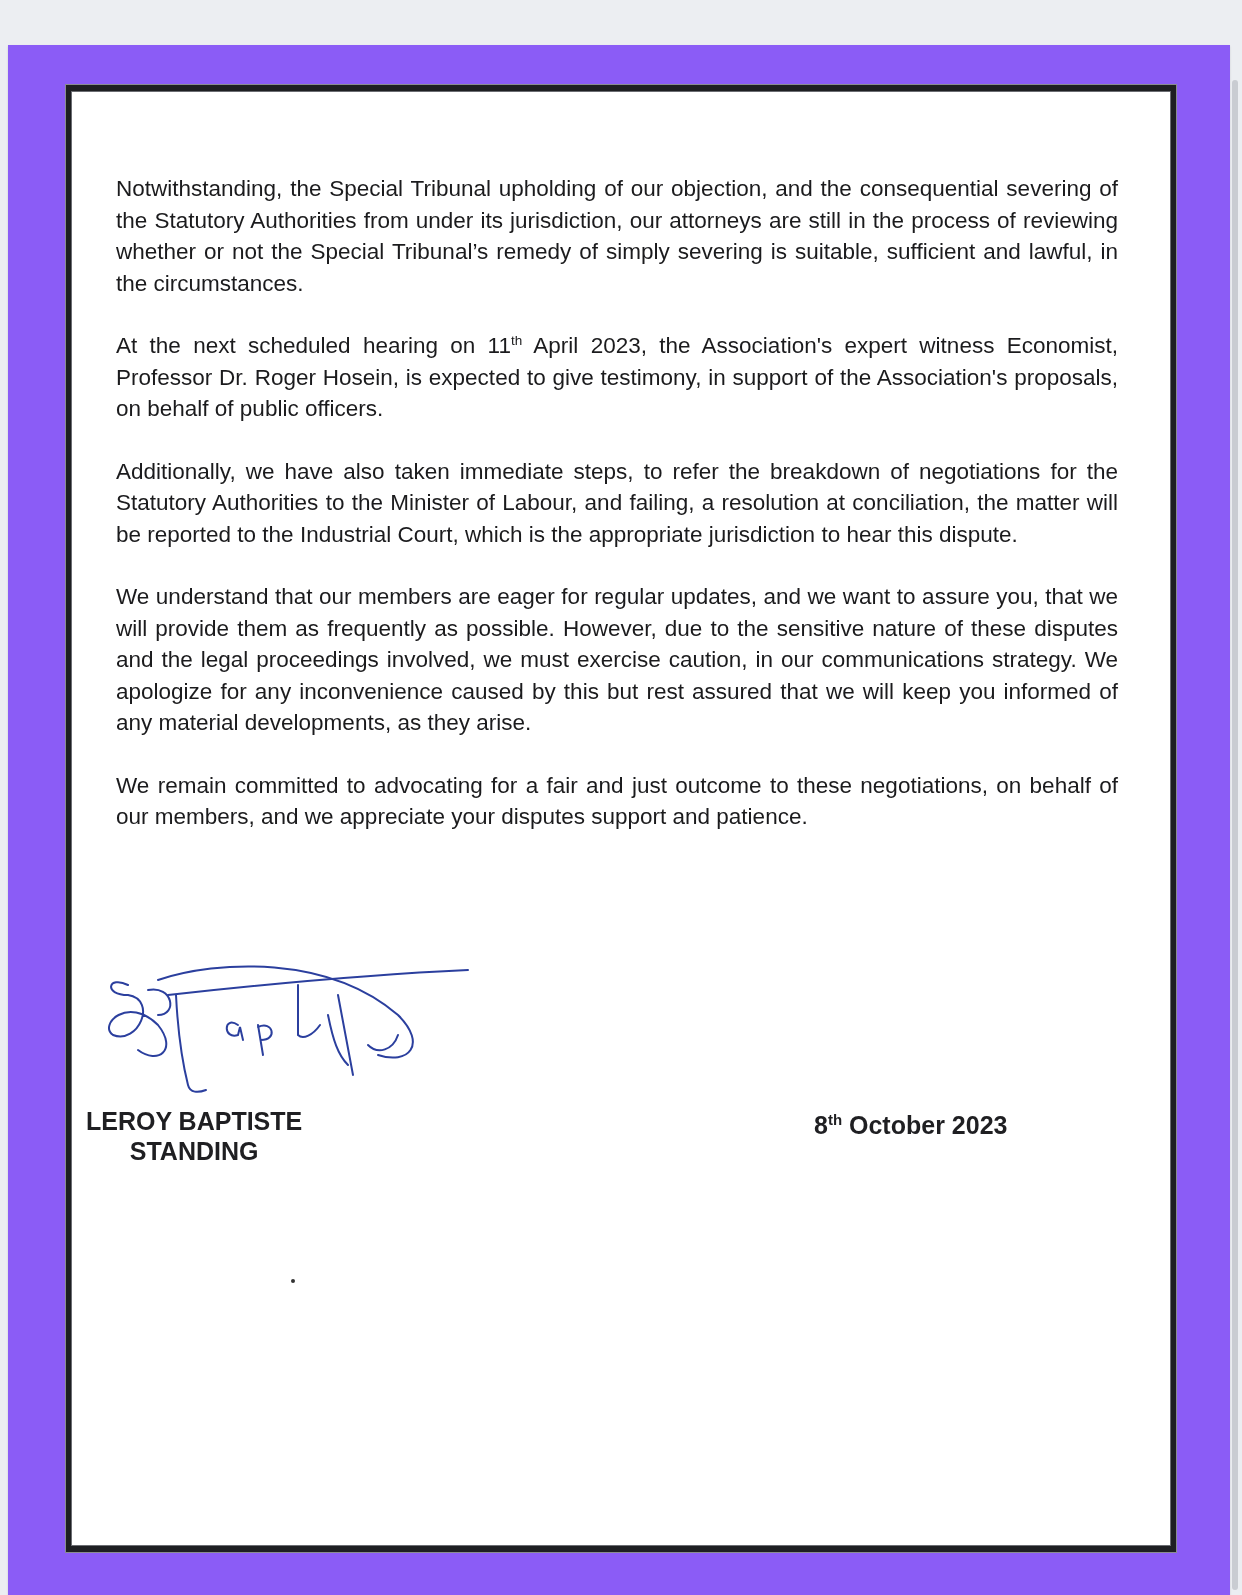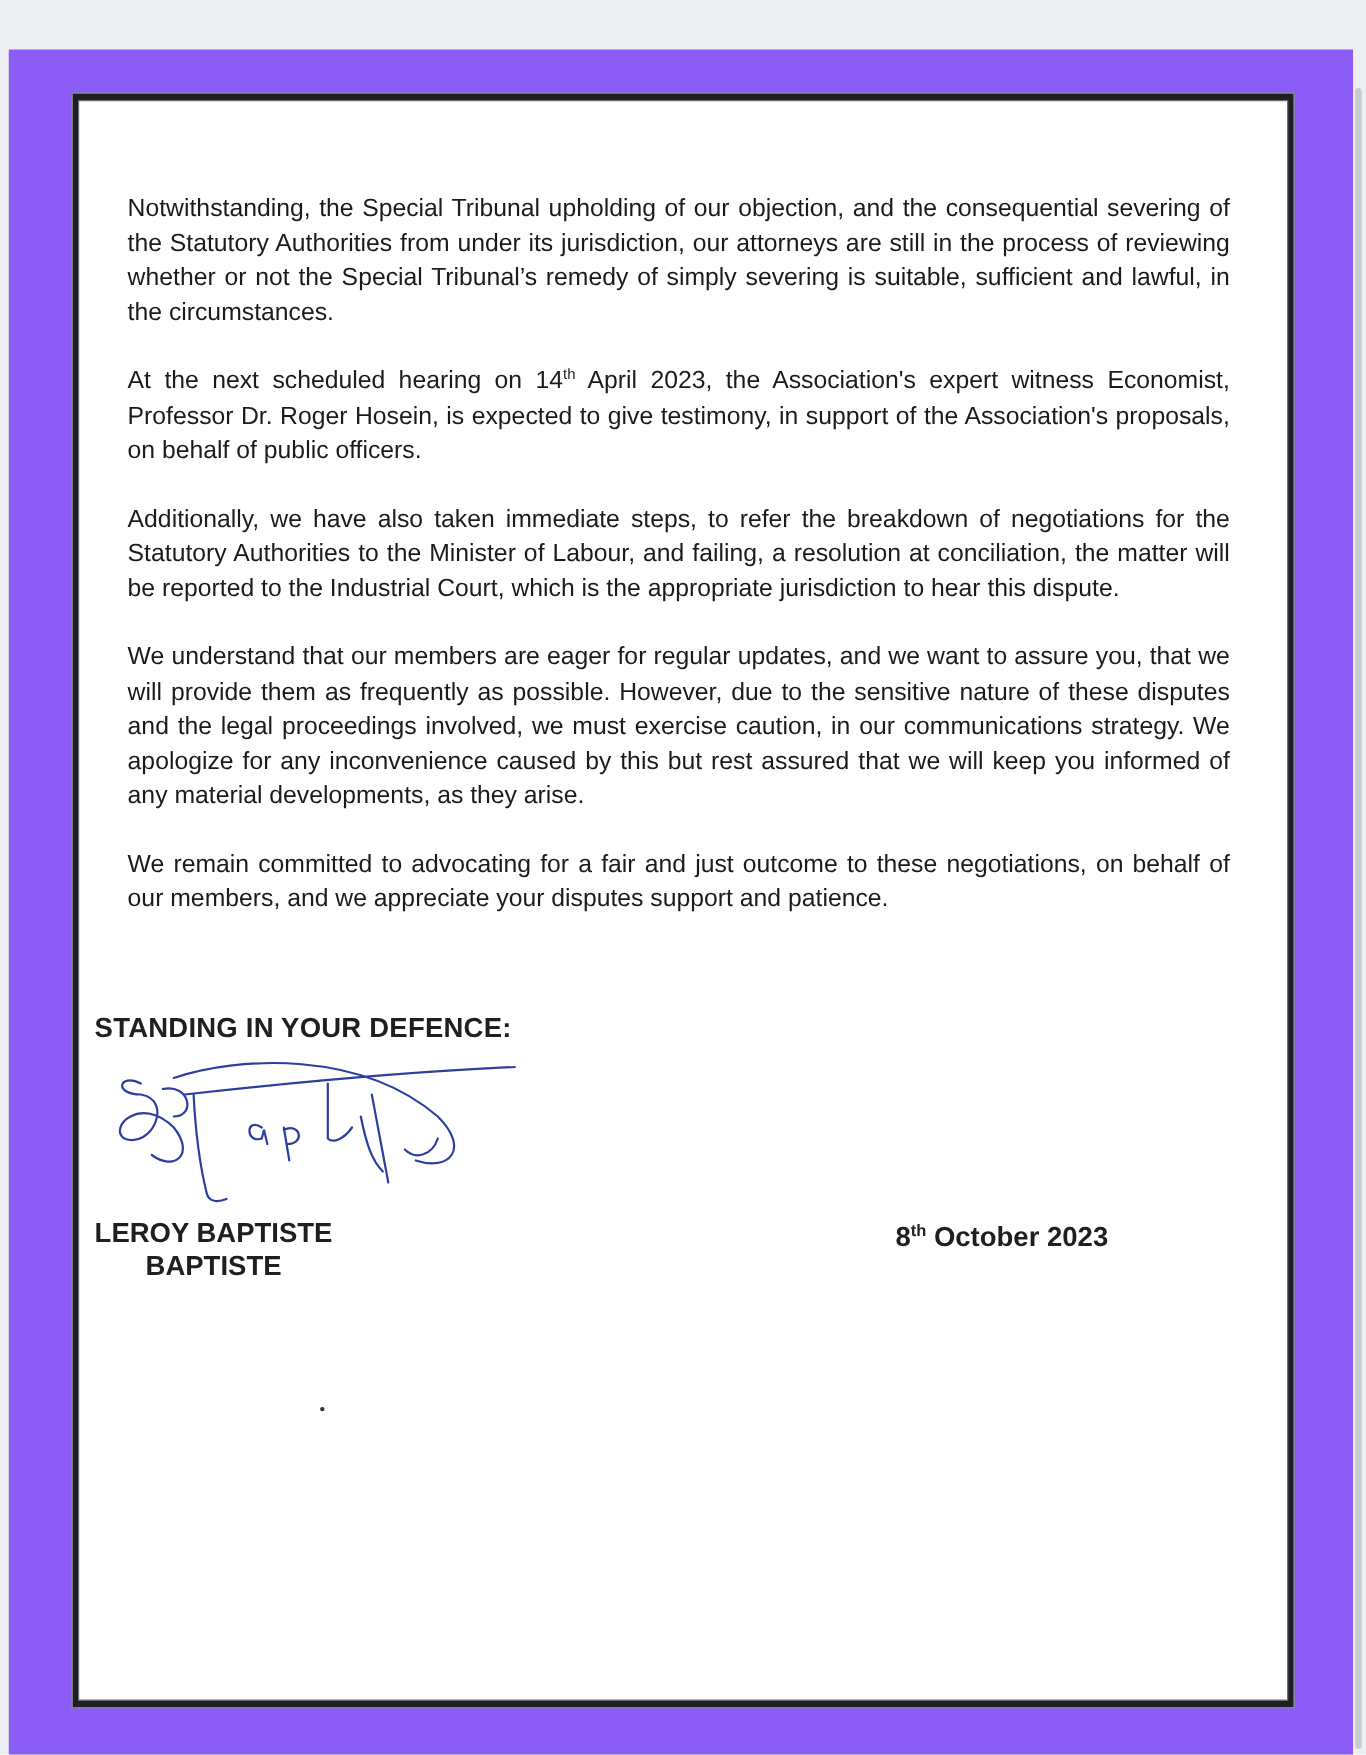--- a/index.html
+++ b/index.html
@@ -50,44 +50,43 @@
     .speck { position: absolute; width: 4px; height: 4px; background: #333; border-radius: 50%; }
   </style>
 </head>
 <body>
 
 <div class="sheet">
   <div class="frame"></div>
 
   <div class="body-text">
     <p>Notwithstanding, the Special Tribunal upholding of our objection, and the consequential severing of the Statutory Authorities from under its jurisdiction, our attorneys are still in the process of reviewing whether or not the Special Tribunal’s remedy of simply severing is suitable, sufficient and lawful, in the circumstances.</p>
-    <p><span>At the next scheduled hearing on 14</span><sup>th</sup><span> April 2023, the Association's expert witness Economist, Professor Dr. Roger Hosein, is expected to give testimony, in support of the Association's proposals, on behalf of public officers.</span></p>
+    <p><span>At the next scheduled hearing on 11</span><sup>th</sup><span> April 2023, the Association's expert witness Economist, Professor Dr. Roger Hosein, is expected to give testimony, in support of the Association's proposals, on behalf of public officers.</span></p>
     <p>Additionally, we have also taken immediate steps, to refer the breakdown of negotiations for the Statutory Authorities to the Minister of Labour, and failing, a resolution at conciliation, the matter will be reported to the Industrial Court, which is the appropriate jurisdiction to hear this dispute.</p>
     <p>We understand that our members are eager for regular updates, and we want to assure you, that we will provide them as frequently as possible. However, due to the sensitive nature of these disputes and the legal proceedings involved, we must exercise caution, in our communications strategy. We apologize for any inconvenience caused by this but rest assured that we will keep you informed of any material developments, as they arise.</p>
     <p>We remain committed to advocating for a fair and just outcome to these negotiations, on behalf of our members, and we appreciate your disputes support and patience.</p>
   </div>
 
-  <div class="closing">STANDING IN YOUR DEFENCE:</div>
 
   <svg class="signature" viewBox="0 0 380 150" fill="none" stroke="#2b3f9e" stroke-width="2" stroke-linecap="round">
     <path d="M60 25 C120 5, 230 0, 300 60 C330 90, 310 110, 280 100"></path>
     <path d="M70 40 C160 30, 260 20, 370 15"></path>
     <path d="M30 30 C10 20, 5 40, 30 40 C60 45, 40 90, 15 80 C0 70, 30 40, 60 70 C80 95, 60 110, 40 95"></path>
     <path d="M50 35 C75 30, 80 60, 60 60"></path>
     <path d="M78 40 C80 80, 85 110, 90 130 C92 138, 100 138, 108 135"></path>
     <path d="M140 70 C125 60, 125 85, 140 80 L142 72 L145 85"></path>
     <path d="M160 70 L165 100 M160 72 C175 65, 180 85, 163 85"></path>
     <path d="M200 30 L200 80 C205 85, 215 80, 222 70"></path>
     <path d="M230 60 C235 85, 240 100, 250 110"></path>
     <path d="M240 40 L255 120"></path>
     <path d="M270 90 C280 100, 295 95, 300 80"></path>
   </svg>
 
   <div class="name">
     <div>LEROY BAPTISTE</div>
-    <div>BAPTISTE</div>
+    <div>STANDING</div>
   </div>
 
   <div class="date"><span>8</span><sup>th</sup><span> October 2023</span></div>
 
   <div class="speck" style="left:283px; top:1234px;"></div>
 </div>
 <div class="scrollbar"></div>
 
 </body></html>

